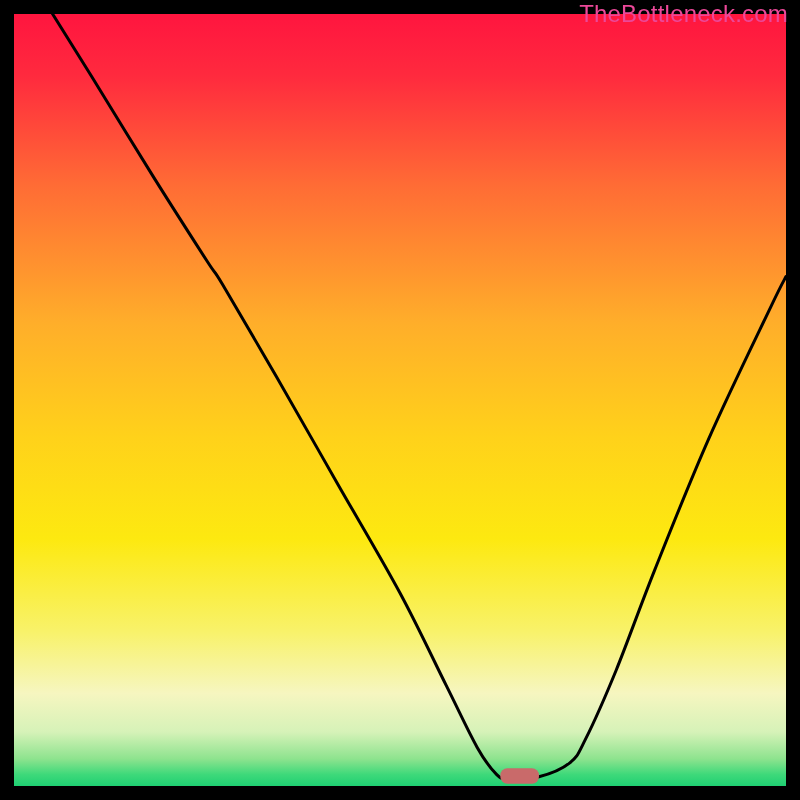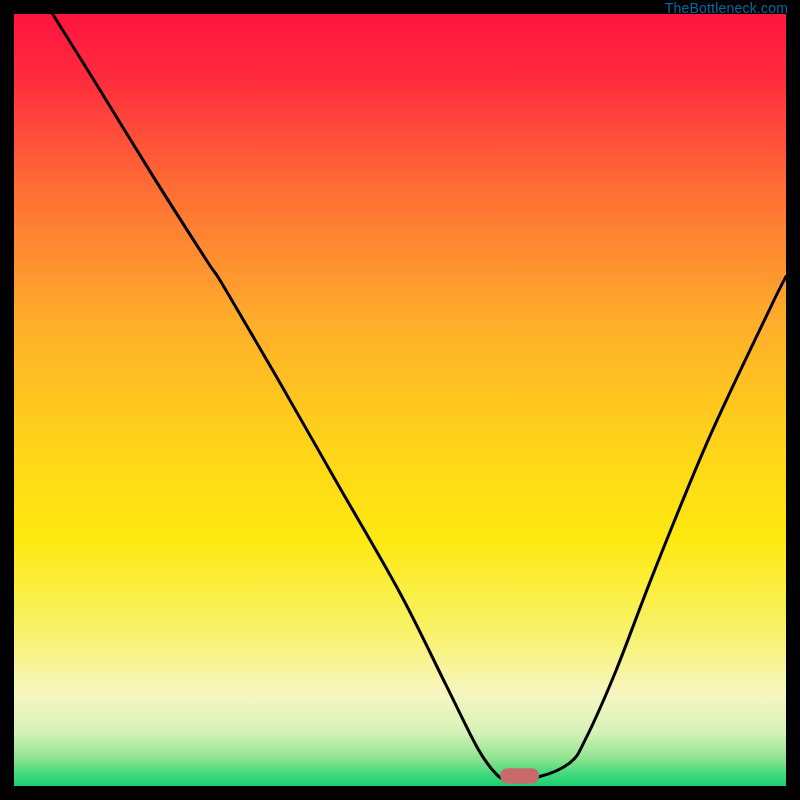--- a/index.html
+++ b/index.html
@@ -21,23 +21,23 @@
     left: 14px;
     top: 14px;
     width: 772px;
     height: 772px;
   }
   .watermark {
     position: absolute;
     top: 0px;
     right: 12px;
     font-family: Arial, Helvetica, sans-serif;
-    font-size: 14px;
+    font-size: 24px;
     font-weight: 500;
-    color: #0369a1;
+    color: #ec4899;
     letter-spacing: 0.2px;
   }
   svg {
     display: block;
   }
 </style>
 </head>
 <body>
 
 <div class="chart-container">

